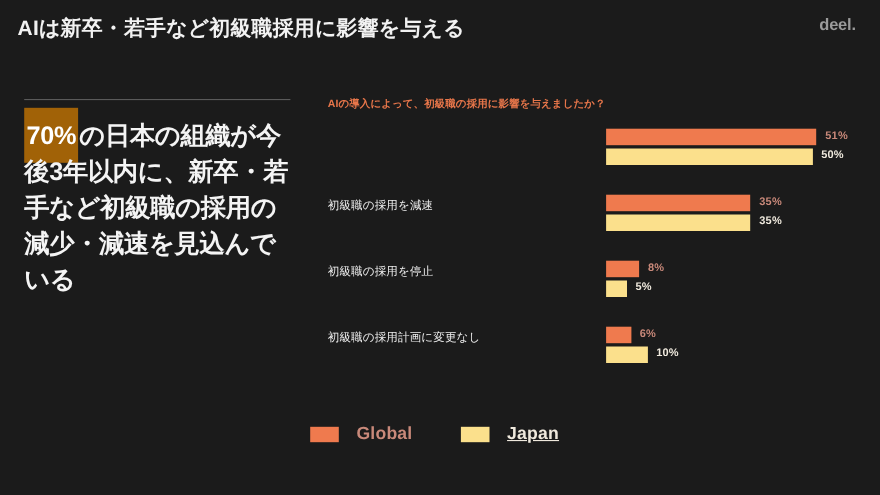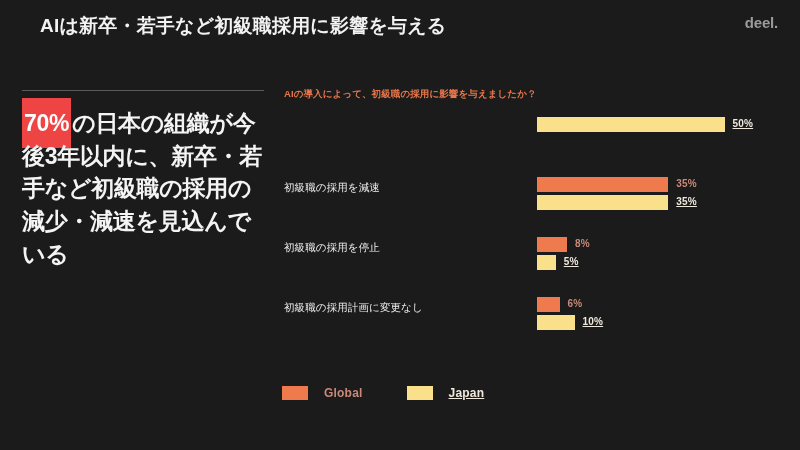--- a/index.html
+++ b/index.html
@@ -19,21 +19,21 @@
   
   .slide-header {
     position: absolute;
     top: 0;
     left: 0;
     width: 800px;
     height: 52px;
   }
   .slide-title {
     position: absolute;
-    left: 40px;
+    left: 16px;
     top: 13px;
     font-size: 19px;
     font-weight: bold;
     color: #f2f2f2;
     letter-spacing: 0.2px;
     white-space: nowrap;
   }
   .brand-logo {
     position: absolute;
     right: 22px;
@@ -58,30 +58,30 @@
     margin-bottom: 16px;
   }
   .stat-text {
     font-size: 23px;
     font-weight: bold;
     line-height: 1.42;
     color: #f4f4f4;
     letter-spacing: -0.3px;
   }
   .stat-highlight {
-    background: #ef4444;
+    background: #a16207;
     color: #ffffff;
     padding: 12px 2px;
     margin-right: 1px;
   }
 
   
   .chart-panel {
     position: absolute;
-    left: 284px;
+    left: 298px;
     top: 88px;
     width: 500px;
   }
   .chart-question {
     font-size: 9.5px;
     font-weight: bold;
     color: #e8764a;
     margin-bottom: 16px;
     letter-spacing: 0.1px;
   }
@@ -126,21 +126,21 @@
   .bar-japan   { background: #fbe08c; }
   .bar-value {
     position: absolute;
     top: 1px;
     font-size: 10px;
     font-weight: bold;
     white-space: nowrap;
     letter-spacing: 0.2px;
   }
   .val-global { color: #c9897a; }
-  .val-japan  { color: #efe9dd; text-decoration: underline; }
+  .val-japan  { color: #efe9dd; }
 
   
   .chart-legend {
     position: absolute;
     left: 282px;
     top: 386px;
     display: flex;
     align-items: center;
   }
   .legend-entry {
@@ -149,21 +149,21 @@
     margin-right: 44px;
   }
   .legend-swatch {
     width: 26px;
     height: 14px;
     margin-right: 16px;
   }
   .sw-global { background: #ef7a4e; }
   .sw-japan  { background: #fbe08c; }
   .legend-label {
-    font-size: 12px;
+    font-size: 16px;
     font-weight: bold;
     letter-spacing: 0.2px;
   }
   .lg-global { color: #c9897a; }
   .lg-japan  { color: #efe9dd; text-decoration: underline; }
 </style>
 </head>
 <body>
 
 <div class="slide-header">
@@ -176,20 +176,24 @@
   <div class="stat-text">
     <span class="stat-highlight">70%</span><span>の日本の組織が今後3年以内に、新卒・若手など初級職の採用の減少・減速を見込んでいる</span>
   </div>
 </div>
 
 <div class="chart-panel">
   <div class="chart-question">AIの導入によって、初級職の採用に影響を与えましたか？</div>
   <div class="chart-rows">
       <div class="chart-group">
         <div class="bars-area">
+          <div class="bar-line">
+            <div class="bar bar-global" style="width: 191.25px;"></div>
+            <div class="bar-value val-global" style="left: 199.25px;">51%</div>
+          </div>
           <div class="bar-line">
             <div class="bar bar-japan" style="width: 187.5px;"></div>
             <div class="bar-value val-japan" style="left: 195.5px;">50%</div>
           </div>
         </div>
       </div>
       <div class="chart-group">
         <div class="group-label">初級職の採用を減速</div>
         <div class="bars-area">
           <div class="bar-line">

